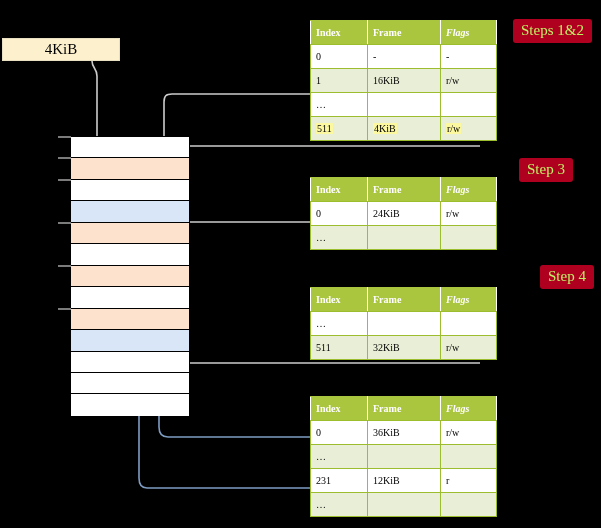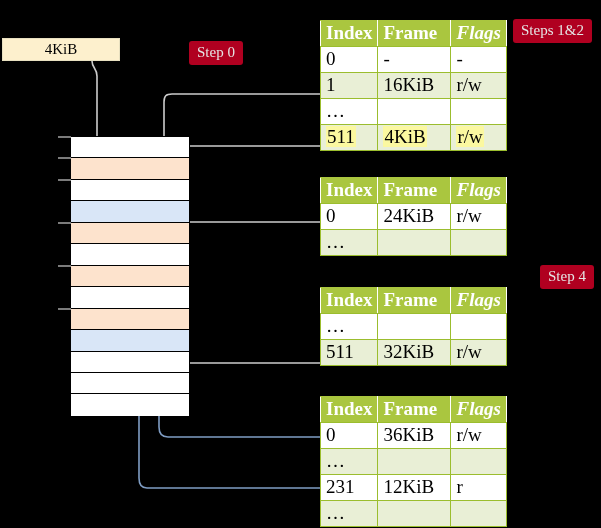--- a/index.html
+++ b/index.html
@@ -25,21 +25,21 @@
     border: 1px solid #e8e0c0;
     color: #000;
     font-size: 15px;
     display: flex; align-items: center; justify-content: center;
   }
 
   
   .badge {
     position: absolute;
     background: #b00020;
-    color: #e5e5e5;
+    color: #bef264;
     font-size: 15px;
     line-height: 1;
     padding: 4px 8px 5px 8px;
     border-radius: 3px;
     white-space: nowrap;
   }
   .badge-step0   { left: 189px; top: 41px; }
   .badge-step12  { left: 513px; top: 19px; }
   .badge-step3   { left: 519px; top: 158px; }
   .badge-step4   { left: 540px; top: 265px; }
@@ -74,24 +74,23 @@
     left: 0; top: 0;
     width: 601px; height: 528px;
     pointer-events: none;
   }
 
   
   .ptable {
     position: absolute;
     border-collapse: collapse;
     background: #ffffff;
-    font-size: 19px;
+    font-size: 10px;
     color: #000;
     border: 1px solid #ffffff;
-    margin-left: 10px;
   }
   .ptable td, .ptable th {
     border: 1px solid #9bbd2e;
     padding: 1px 5px 2px 5px;
     text-align: left;
     height: 24px;
     font-weight: normal;
   }
   .ptable th {
     background: #aac63f;
@@ -148,22 +147,22 @@
 
     <path d="M 480,437 L 168,437 C 161,437 159,433 159,427 L 159,338" fill="none" stroke="#7f9dc4" stroke-width="1.6" marker-end="url(#arrBlue)"></path>
 
     <path d="M 480,488 L 147,488 C 141,488 139,484 139,478 L 139,218" fill="none" stroke="#7f9dc4" stroke-width="1.6" marker-end="url(#arrBlue)"></path>
   </svg>
 
   <div class="src-box">
     <span>4KiB</span>
   </div>
 
-  <div class="badge badge-step0">Step 0</div>
   <div class="badge badge-step12">Steps 1&amp;2</div>
+  <div class="badge badge-step3">Step 3</div>
   <div class="badge badge-step4">Step 4</div>
 
   <div id="mem">
       <div class="mem-row" style="height: 21.4615px;"></div>
       <div class="mem-row orange" style="height: 21.4615px;"></div>
       <div class="mem-row" style="height: 21.4615px;"></div>
       <div class="mem-row blue" style="height: 21.4615px;"></div>
       <div class="mem-row orange" style="height: 21.4615px;"></div>
       <div class="mem-row" style="height: 21.4615px;"></div>
       <div class="mem-row orange" style="height: 21.4615px;"></div>

